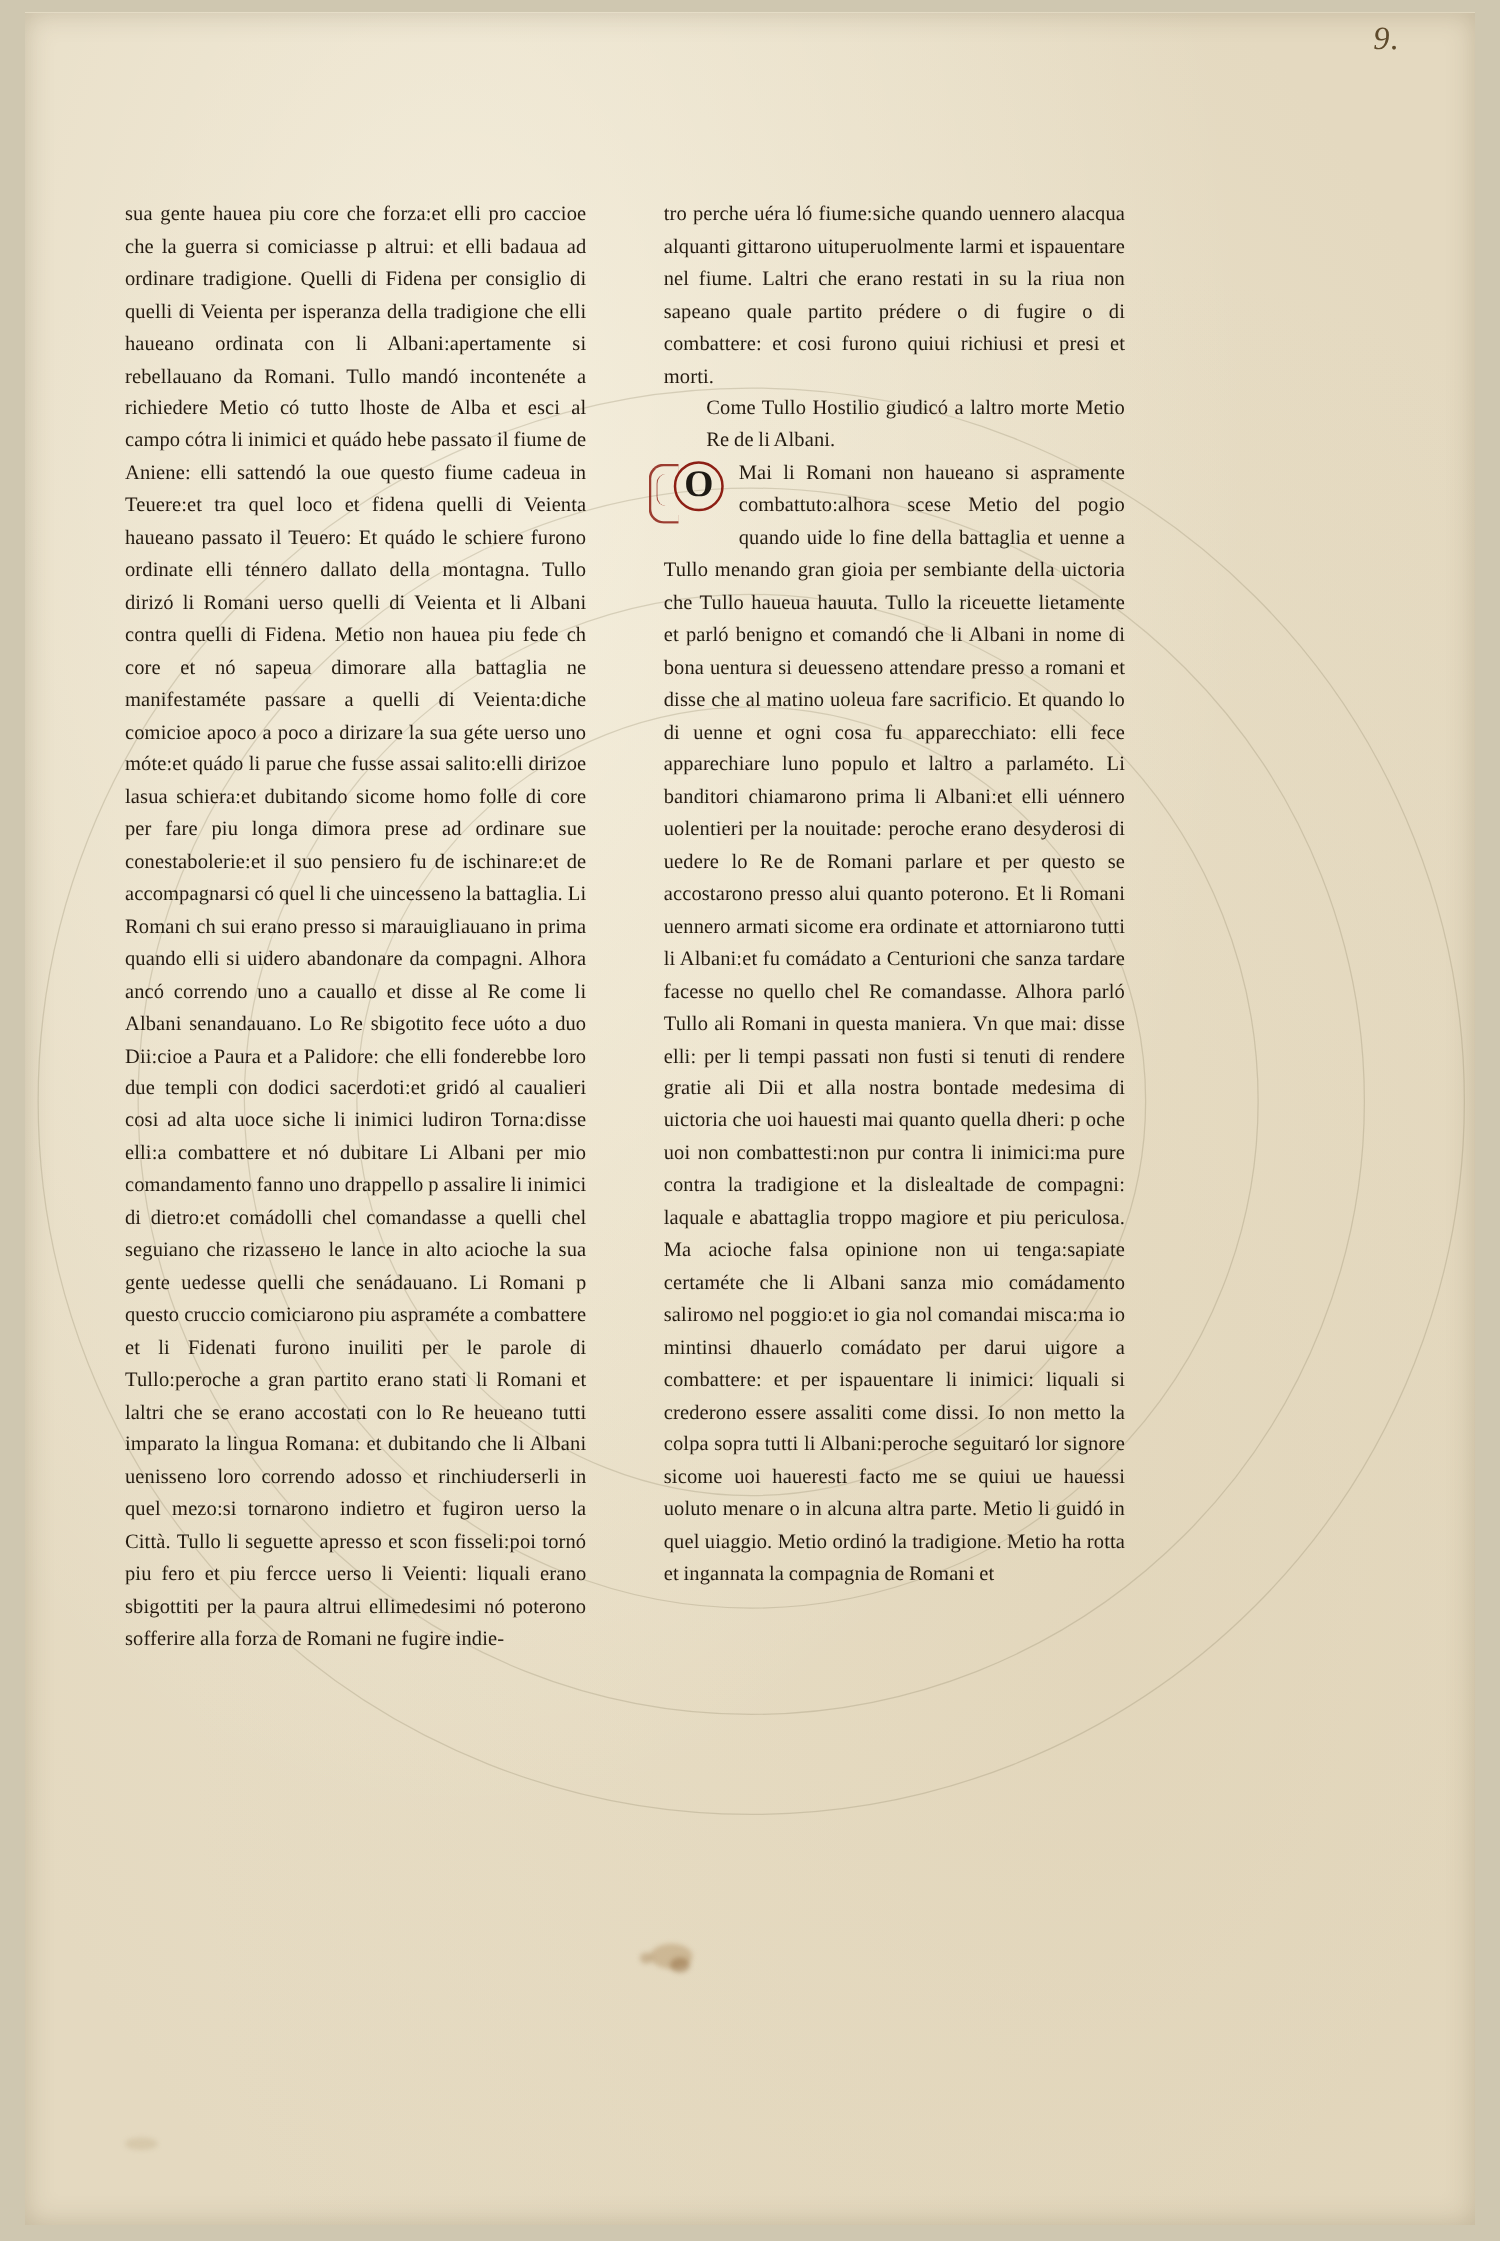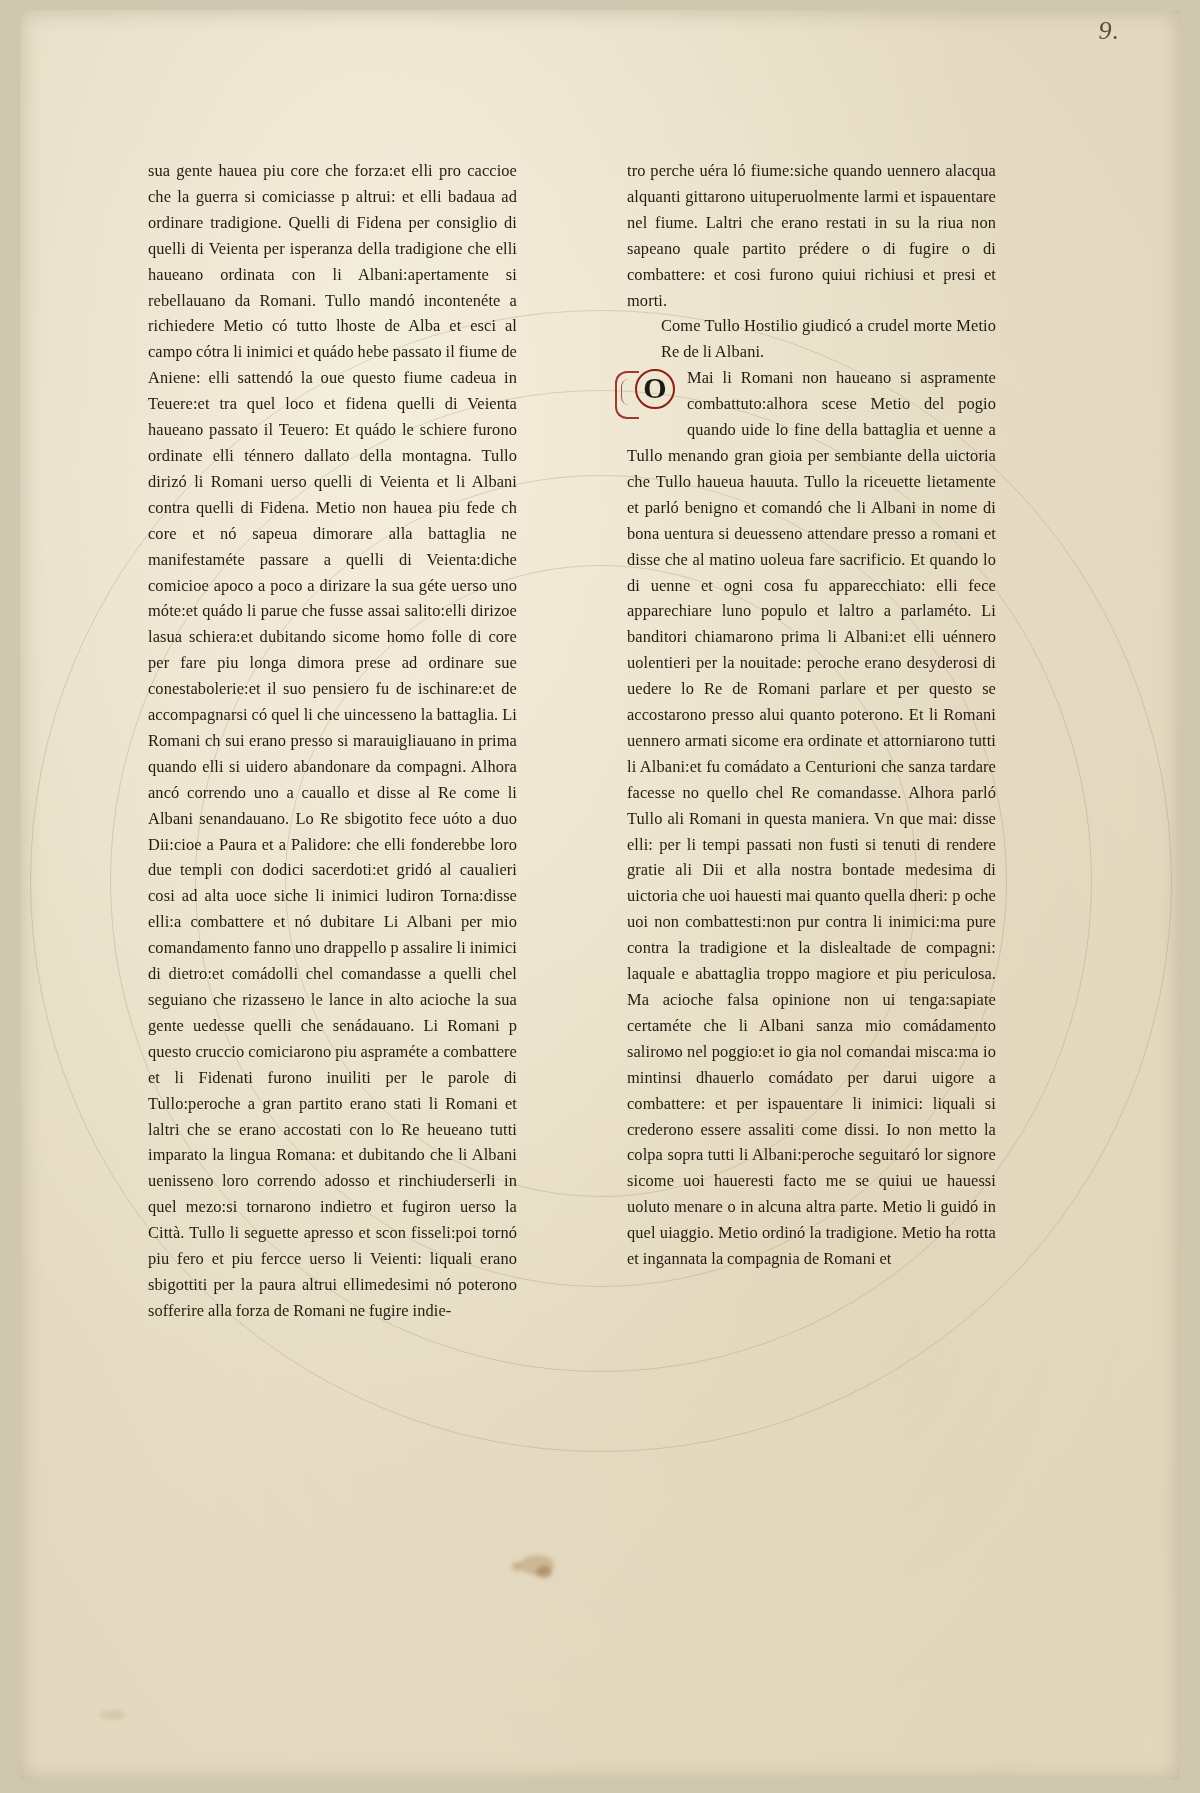--- a/index.html
+++ b/index.html
@@ -63,21 +63,20 @@
   .columns {
     position: absolute;
     left: 80px;
     top: 148px;
     width: 1000px;
     display: flex;
     gap: 62px;
   }
   .col {
     width: 369px;
-    margin-left: 48px;
   }
   .col p {
     margin: 0;
     font-family: "Liberation Serif", serif;
     font-size: 16.4px;
     line-height: 25.9px;
     color: #241a10;
     text-align: justify;
     letter-spacing: 0.1px;
     word-spacing: -0.4px;
@@ -169,21 +168,21 @@
 
   <div class="columns">
 
     <div class="col">
       <p>sua gente hauea piu core che forza:et elli pro caccioe che la guerra si comiciasse p altrui: et elli badaua ad ordinare tradigione. Quelli di Fidena per consiglio di quelli di Veienta per isperanza della tradigione che elli haueano ordinata con li Albani:apertamente si rebellauano da Romani. Tullo mandó incontenéte a richiedere Metio có tutto lhoste de Alba et esci al campo cótra li inimici et quádo hebe passato il fiume de Aniene: elli sattendó la oue questo fiume cadeua in Teuere:et tra quel loco et fidena quelli di Veienta haueano passato il Teuero: Et quádo le schiere furono ordinate elli ténnero dallato della montagna. Tullo dirizó li Romani uerso quelli di Veienta et li Albani contra quelli di Fidena. Metio non hauea piu fede ch core et nó sapeua dimorare alla battaglia ne manifestaméte passare a quelli di Veienta:diche comicioe apoco a poco a dirizare la sua géte uerso uno móte:et quádo li parue che fusse assai salito:elli dirizoe lasua schiera:et dubitando sicome homo folle di core per fare piu longa dimora prese ad ordinare sue conestabolerie:et il suo pensiero fu de ischinare:et de accompagnarsi có quel li che uincesseno la battaglia. Li Romani ch sui erano presso si marauigliauano in prima quando elli si uidero abandonare da compagni. Alhora ancó correndo uno a cauallo et disse al Re come li Albani senandauano. Lo Re sbigotito fece uóto a duo Dii:cioe a Paura et a Palidore: che elli fonderebbe loro due templi con dodici sacerdoti:et gridó al caualieri cosi ad alta uoce siche li inimici ludiron Torna:disse elli:a combattere et nó dubitare Li Albani per mio comandamento fanno uno drappello p assalire li inimici di dietro:et comádolli chel comandasse a quelli chel seguiano che rizassено le lance in alto aciochе la sua gente uedesse quelli che senádauano. Li Romani p questo cruccio comiciarono piu aspraméte a combattere et li Fidenati furono inuiliti per le parole di Tullo:peroche a gran partito erano stati li Romani et laltri che se erano accostati con lo Re heueano tutti imparato la lingua Romana: et dubitando che li Albani uenisseno loro correndo adosso et rinchiuderserli in quel mezo:si tornarono indietro et fugiron uerso la Città. Tullo li seguette apresso et scon fisseli:poi tornó piu fero et piu fercce uerso li Veienti: liquali erano sbigottiti per la paura altrui ellimedesimi nó poterono sofferire alla forza de Romani ne fugire indie-</p>
     </div>
 
     <div class="col">
       <p>tro perche uéra ló fiume:siche quando uennero alacqua alquanti gittarono uituperuolmente larmi et ispauentare nel fiume. Laltri che erano restati in su la riua non sapeano quale partito prédere o di fugire o di combattere: et cosi furono quiui richiusi et presi et morti.</p>
 
-      <p class="rubric">Come Tullo Hostilio giudicó a crudel morte Metio Re de li Albani.</p>
+      <p class="rubric">Come Tullo Hostilio giudicó a laltro morte Metio Re de li Albani.</p>
 
       <div class="drop-wrap">
         <span class="initial">
           <span class="flourish"></span>
           <span class="flourish2"></span>
           <span class="letterbox"></span>
           <span class="letter">O</span>
         </span>
         <p>Mai li Romani non haueano si aspramente combattuto:alhora scese Metio del pogio quando uide lo fine della battaglia et uenne a Tullo menando gran gioia per sembiante della uictoria che Tullo haueua hauuta. Tullo la riceuette lietamente et parló benigno et comandó che li Albani in nome di bona uentura si deuesseno attendare presso a romani et disse che al matino uoleua fare sacrificio. Et quando lo di uenne et ogni cosa fu apparecchiato: elli fece apparechiare luno populo et laltro a parlaméto. Li banditori chiamarono prima li Albani:et elli uénnero uolentieri per la nouitade: peroche erano desyderosi di uedere lo Re de Romani parlare et per questo se accostarono presso alui quanto poterono. Et li Romani uennero armati sicome era ordinate et attorniarono tutti li Albani:et fu comádato a Centurioni che sanza tardare facesse no quello chel Re comandasse. Alhora parló Tullo ali Romani in questa maniera. Vn que mai: disse elli: per li tempi passati non fusti si tenuti di rendere gratie ali Dii et alla nostra bontade medesima di uictoria che uoi hauesti mai quanto quella dheri: p oche uoi non combattesti:non pur contra li inimici:ma pure contra la tradigione et la dislealtade de compagni: laquale e abattaglia troppo magiore et piu periculosa. Ma aciochе falsa opinione non ui tenga:sapiate certaméte che li Albani sanza mio comádamento saliroмо nel poggio:et io gia nol comandai misca:ma io mintinsi dhauerlo comádato per darui uigore a combattere: et per ispauentare li inimici: liquali si crederono essere assaliti come dissi. Io non metto la colpa sopra tutti li Albani:peroche seguitaró lor signore sicome uoi hauеresti facto me se quiui ue hauessi uoluto menare o in alcuna altra parte. Metio li guidó in quel uiaggio. Metio ordinó la tradigione. Metio ha rotta et ingannata la compagnia de Romani et</p>
       </div>

